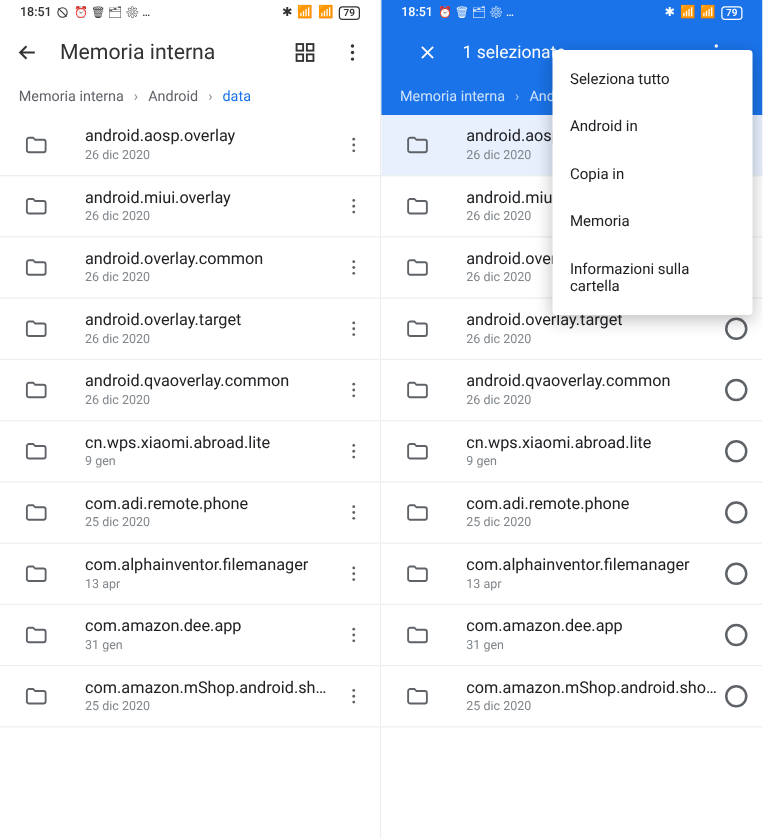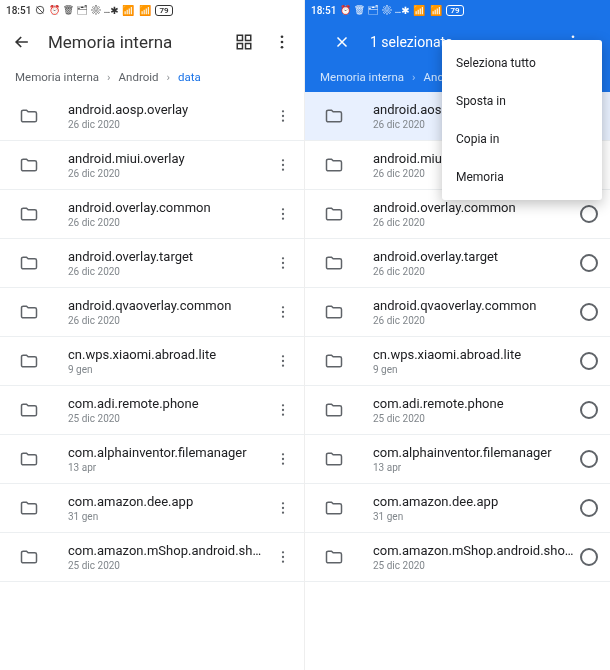--- a/index.html
+++ b/index.html
@@ -12,22 +12,22 @@
     overflow: hidden;
   }
   .panel { width: 305px; height: 670px; position: relative; background: #fff; overflow: hidden; }
   .panel-left { border-right: 1px solid #eee; }
 
   
   .status-bar {
     height: 20px;
     display: flex;
     align-items: center;
-    justify-content: flex-start;
-    padding: 0 6px;
+    justify-content: space-between;
+    padding: 0 16px;
     font-size: 10px;
     font-weight: 500;
   }
   .status-bar.light { color: #333; }
   .status-bar.dark { background: #1a73e8; color: #fff; }
   .status-left, .status-right { display: flex; align-items: center; gap: 4px; }
   .status-icons svg { width: 10px; height: 10px; }
   .battery-box {
     display: inline-flex; align-items: center; gap: 1px;
     border: 1px solid currentColor; border-radius: 3px; padding: 0 3px;
@@ -521,17 +521,18 @@
           <div class="fdate">25 dic 2020</div>
         </div>
         <div class="trail">
           <div class="radio"></div>
         </div>
       </div>
     </div>
 
   <div class="popup">
     <div class="popup-item">Seleziona tutto</div>
-    <div class="popup-item">Sposta in</div>
+    <div class="popup-item">Android in</div>
     <div class="popup-item">Copia in</div>
     <div class="popup-item">Memoria</div>
+    <div class="popup-item">Informazioni sulla cartella</div>
   </div>
 </div>
 
 </body></html>

